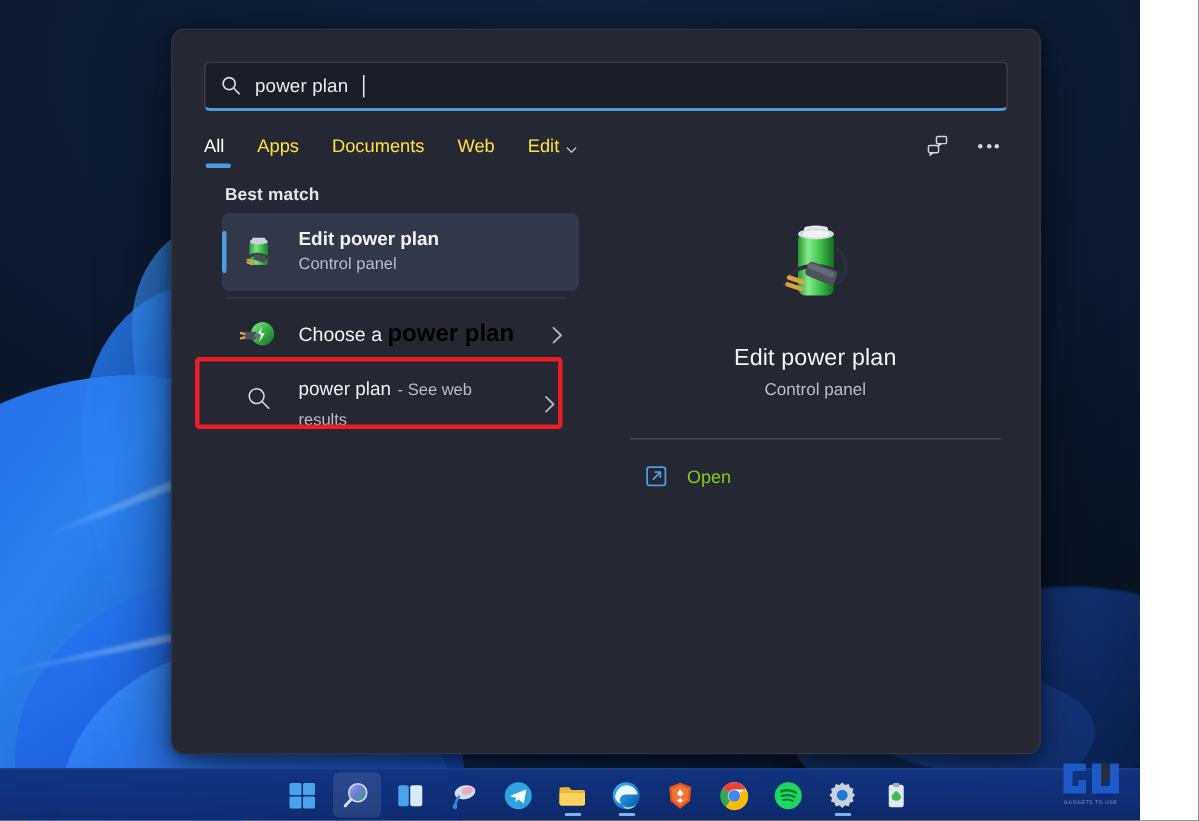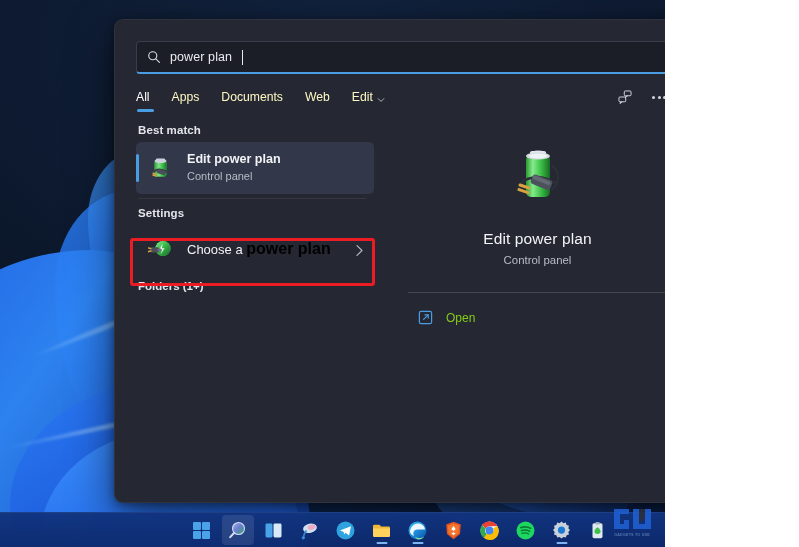--- a/index.html
+++ b/index.html
@@ -7,21 +7,21 @@
   html, body {
     width: 799px;
     height: 547px;
     overflow: hidden;
     font-family: "Liberation Sans", sans-serif;
   }
 
   
   #desktop {
     position: relative;
-    width: 665px;
+    width: 760px;
     height: 547px;
     background: radial-gradient(ellipse 140% 110% at 52% 8%, #12233f 0%, #0d1a30 38%, #081220 70%, #050c18 100%);
     overflow: hidden;
   }
 
   .bloom-layer { position: absolute; pointer-events: none; }
 
   
   .ribbon-a {
     left: -120px; top: 250px;
@@ -146,21 +146,21 @@
   
   .tabrow {
     display: flex;
     align-items: center;
     padding: 14px 21px 0 21px;
     height: 40px;
   }
   .tab {
     position: relative;
     font-size: 12.2px;
-    color: #fef9c3;
+    color: #fde047;
     padding: 0 0 9px 0;
     margin-right: 22px;
     cursor: default;
     white-space: nowrap;
   }
   .tab.active { color: #ffffff; }
   .tab.active::after {
     content: "";
     position: absolute;
     left: 1px; bottom: 1px;
@@ -178,21 +178,21 @@
     color: #d2d5dc;
   }
   .dots {
     display: flex; gap: 2.5px; align-items: center;
     margin-bottom: 8px; margin-left: 8px;
     width: 26px; justify-content: center;
   }
   .dots i { width: 3px; height: 3px; border-radius: 50%; background: #d2d5dc; display: block; }
 
   
-  .panel-body { flex: 1; display: flex; min-height: 0; }
+  .panel-body { flex: 1; display: flex; min-height: 0; padding-left: 12px; }
   .col-left { width: 259px; padding: 2px 0 0 21px; }
   .col-right { flex: 1; padding-left: 10px; position: relative; }
 
   .section-head {
     font-size: 11.5px;
     font-weight: bold;
     color: #e3e5ea;
     padding: 8px 0 6px 2px;
     letter-spacing: .1px;
   }
@@ -446,21 +446,20 @@
             </svg>
           </span>
           <span class="result-texts">
             <span class="result-title" style="display:block">Edit power plan</span>
             <span class="result-sub" style="display:block">Control panel</span>
           </span>
         </div>
 
         <div class="divider-faint"></div>
 
-        <div class="section-head">Settings</div>
 
         <div class="result settings-row">
           <span class="result-icon">
             <svg viewBox="0 0 26 26" width="26" height="26">
               <circle cx="15" cy="12.5" r="7.6" fill="#3fb94d"></circle>
               <circle cx="15" cy="12.5" r="7.6" fill="url(#bg2)"></circle>
               <defs>
                 <linearGradient id="bg2" x1="0" y1="0" x2="1" y2="1">
                   <stop offset="0%" stop-color="#8ee895"></stop>
                   <stop offset="45%" stop-color="#3cb94a"></stop>
@@ -477,22 +476,38 @@
             <span class="result-title">Choose a </span><b>power plan</b>
           </span>
           <span class="chev-right">
             <svg viewBox="0 0 9 13" width="9" height="13">
               <polyline points="2,1.6 7,6.5 2,11.4" fill="none" stroke="#d6d9e0" stroke-width="1.2" stroke-linecap="round" stroke-linejoin="round"></polyline>
             </svg>
           </span>
         </div>
 
 
-
-        <div class="folders-head">Folders (1+)</div>
+        <div class="result web-row">
+          <span class="result-icon">
+            <svg viewBox="0 0 26 26" width="20" height="20" style="margin-left:3px">
+              <circle cx="10.5" cy="10.5" r="6.4" fill="none" stroke="#d6d9e0" stroke-width="1.4"></circle>
+              <line x1="15.2" y1="15.2" x2="21" y2="21" stroke="#d6d9e0" stroke-width="1.4" stroke-linecap="round"></line>
+            </svg>
+          </span>
+          <span class="result-texts" style="max-width:150px">
+            <span class="result-title">power plan</span>
+            <span class="see-web">- See web results</span>
+          </span>
+          <span class="chev-right">
+            <svg viewBox="0 0 9 13" width="9" height="13">
+              <polyline points="2,1.6 7,6.5 2,11.4" fill="none" stroke="#d6d9e0" stroke-width="1.2" stroke-linecap="round" stroke-linejoin="round"></polyline>
+            </svg>
+          </span>
+        </div>
+
       </div>
 
       <div class="col-right">
         <div class="preview">
           <span class="preview-icon">
             <svg viewBox="0 0 66 66" width="66" height="66">
               <defs>
                 <linearGradient id="bigbatt" x1="0" y1="0" x2="1" y2="0">
                   <stop offset="0%" stop-color="#28992f"></stop>
                   <stop offset="28%" stop-color="#86ea8c"></stop>

